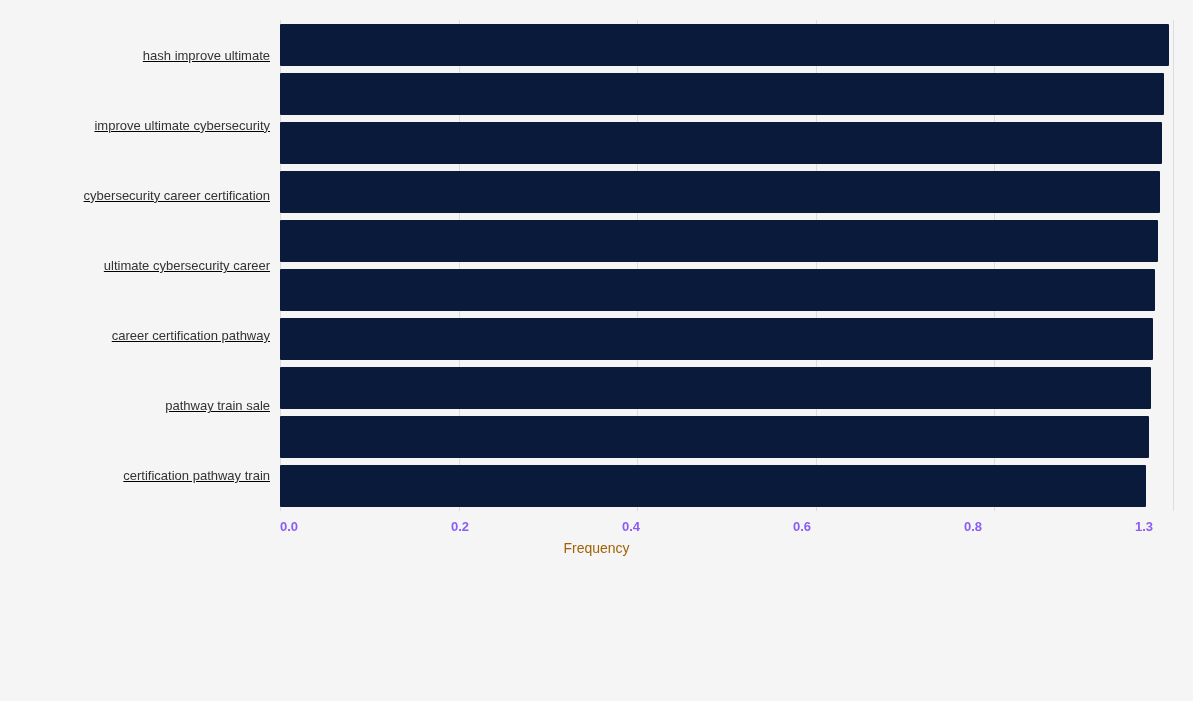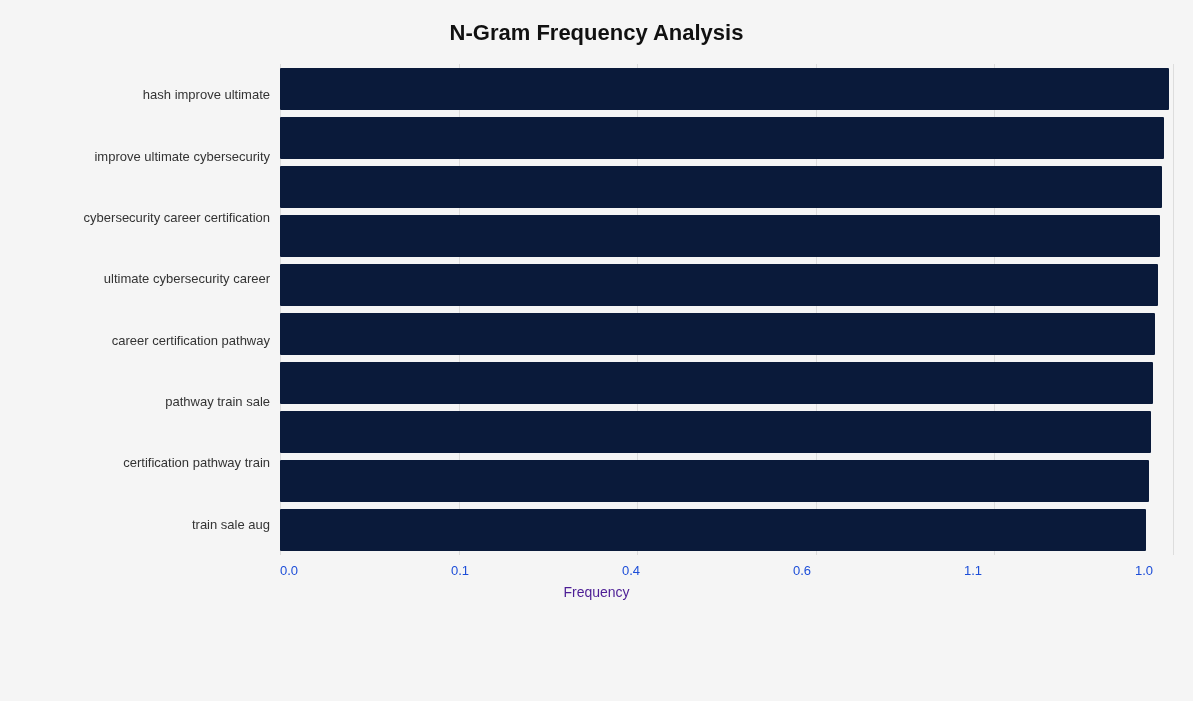--- a/index.html
+++ b/index.html
@@ -33,20 +33,21 @@
       width: 100%;
     }
     .y-axis-labels {
       display: flex;
       flex-direction: column;
       justify-content: space-around;
       align-items: flex-end;
       width: 260px;
       padding-right: 10px;
       flex-shrink: 0;
+      text-decoration: underline;
     }
     .y-label {
       font-size: 13px;
       color: #333;
       white-space: nowrap;
       height: 57px;
       display: flex;
       align-items: center;
     }
     .bars-area {
@@ -85,47 +86,46 @@
     .x-axis {
       display: flex;
       flex-direction: row;
       justify-content: space-between;
       margin-top: 8px;
       padding-left: 260px;
       padding-right: 20px;
     }
     .x-tick {
       font-size: 13px;
-      color: #1d4ed8;
+      color: #8b5cf6;
+      font-weight: bold;
     }
     .x-axis-label {
       text-align: center;
       font-size: 14px;
-      color: #4c1d95;
+      color: #a16207;
       margin-top: 6px;
     }
   </style>
 </head>
 <body>
 
 <div class="chart-container">
-  <div class="chart-title">N-Gram Frequency Analysis</div>
 
   <div style="display:flex; flex-direction:column; height: calc(100% - 50px);">
     <div class="chart-area">
 
       <div class="y-axis-labels">
       <div class="y-label">hash improve ultimate</div>
           <div class="y-label">improve ultimate cybersecurity</div>
           <div class="y-label">cybersecurity career certification</div>
           <div class="y-label">ultimate cybersecurity career</div>
           <div class="y-label">career certification pathway</div>
           <div class="y-label">pathway train sale</div>
           <div class="y-label">certification pathway train</div>
-          <div class="y-label">train sale aug</div>
         </div>
 
       <div class="bars-area">
 
         <div class="grid-lines">
           <div class="grid-line" style="left:0%"></div>
           <div class="grid-line" style="left:20%"></div>
           <div class="grid-line" style="left:40%"></div>
           <div class="grid-line" style="left:60%"></div>
           <div class="grid-line" style="left:80%"></div>
@@ -159,21 +159,21 @@
             <div class="bar" style="width: 97.3%; background: rgb(10, 26, 58);"></div>
           </div>
           <div class="bar-row">
             <div class="bar" style="width: 97%; background: rgb(10, 26, 58);"></div>
           </div>
         </div>
     </div>
 
     <div class="x-axis">
     <span class="x-tick">0.0</span>
-        <span class="x-tick">0.1</span>
+        <span class="x-tick">0.2</span>
         <span class="x-tick">0.4</span>
         <span class="x-tick">0.6</span>
-        <span class="x-tick">1.1</span>
-        <span class="x-tick">1.0</span>
+        <span class="x-tick">0.8</span>
+        <span class="x-tick">1.3</span>
       </div>
     <div class="x-axis-label">Frequency</div>
   </div>
 </div>
 
 </body></html>

